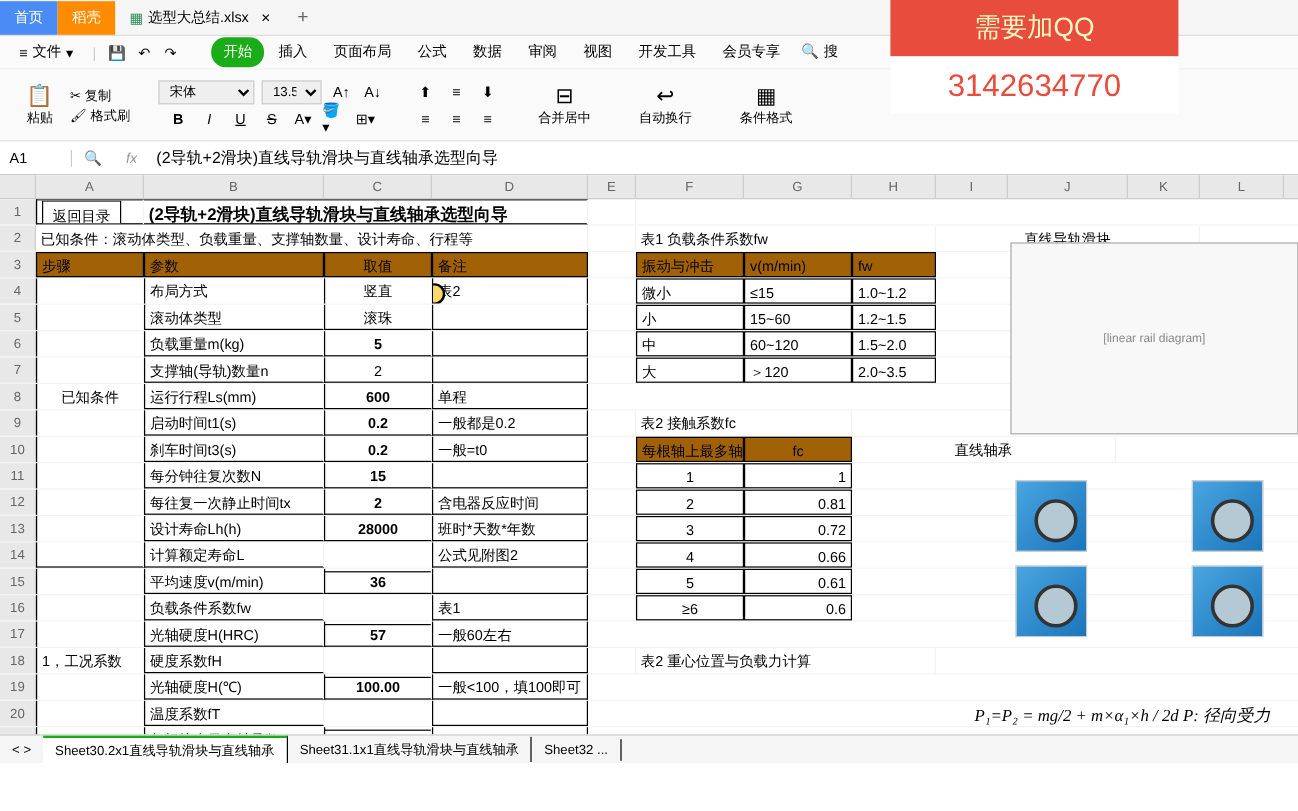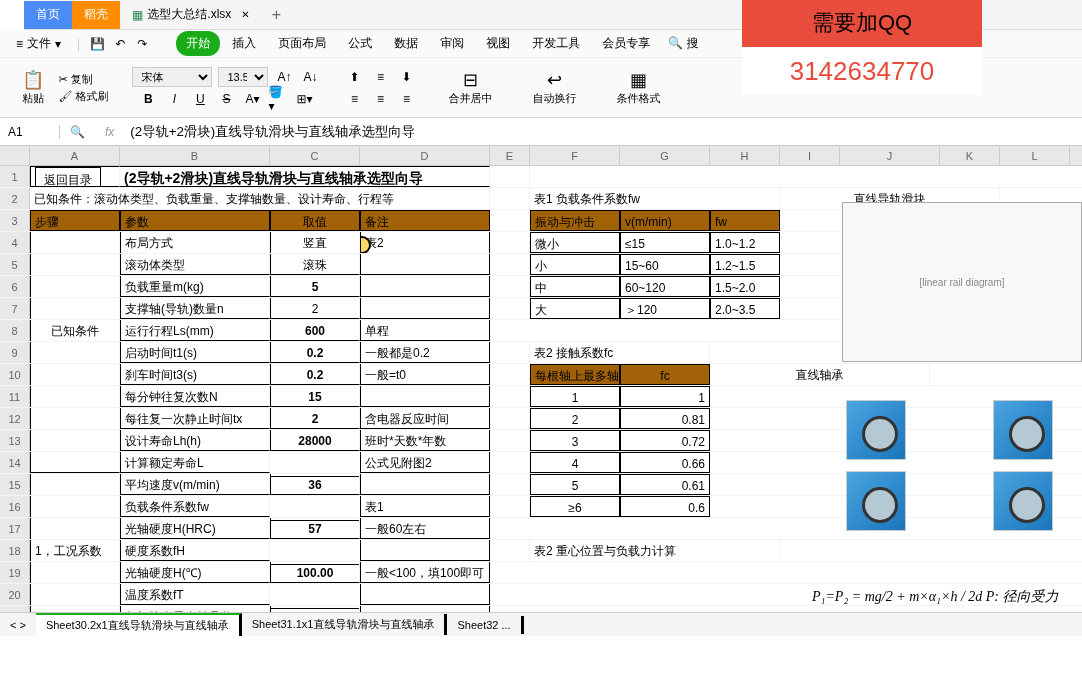--- a/index.html
+++ b/index.html
@@ -1,27 +1,27 @@
 <!DOCTYPE html>
 <html><head>
 <meta charset="utf-8">
 <style>
 * { box-sizing: border-box; margin: 0; padding: 0; font-family: "Microsoft YaHei", Arial, sans-serif; }
 body { background: #fff; width: 1082px; height: 676px; overflow: hidden; font-size: 12px; }
 
-.tabs-bar { height: 30px; background: #f5f5f5; display: flex; align-items: center; border-bottom: 1px solid #ddd; margin-left: 24px; }
+.tabs-bar { height: 30px; background: #f5f5f5; display: flex; align-items: center; border-bottom: 1px solid #ddd; }
 .tab { padding: 5px 12px; display: flex; align-items: center; gap: 4px; cursor: pointer; height: 28px; }
 .tab.active { background: #4a8bf5; color: white; }
 .tab.orange { background: #ff8c00; color: white; }
 .tab.green-ico::before { content: "▦"; color: #2e8b57; }
 .tab-close { margin-left: 6px; font-size: 10px; }
 .tab-add { padding: 0 10px; font-size: 16px; color: #666; }
 
 .overlay-box { position: absolute; right: 100px; top: 0; width: 240px; z-index: 5; text-align: center; line-height: 1.4; }
-.overlay-qq { background: #e74c3c; color: #000000; font-size: 22px; padding: 8px 0; }
+.overlay-qq { background: #e74c3c; color: #fef9c3; font-size: 22px; padding: 8px 0; }
 .overlay-num { background: #fff; color: #e74c3c; font-size: 26px; padding: 6px 0; }
 
 .menu-row { height: 28px; display: flex; align-items: center; gap: 2px; padding-left: 8px; border-bottom: 1px solid #eee; background: #fafafa; }
 .menu-item { padding: 4px 10px; cursor: pointer; font-size: 12px; }
 .menu-item.start { background: #1aad19; color: white; border-radius: 12px; }
 .file-btn { display: flex; align-items: center; gap: 4px; padding: 4px 8px; }
 
 .ribbon { height: 60px; display: flex; align-items: center; padding: 4px 8px; gap: 12px; border-bottom: 1px solid #ddd; background: #fafafa; }
 .rb-group { display: flex; flex-direction: column; align-items: center; gap: 2px; padding: 0 6px; }
 .rb-btn-row { display: flex; gap: 6px; align-items: center; }
@@ -56,21 +56,21 @@
 .b-b { border-bottom: 1px solid #000; }
 .thead { background: #a16207; font-weight: 500; }
 .ctr { text-align: center; }
 .bold { font-weight: bold; }
 .red { color: #c00; margin-top: 24px; }
 .return-btn { display: inline-block; border: 1px solid #000; padding: 1px 8px; background: #fff; font-size: 12px; }
 .title-cell { font-weight: bold; font-size: 14px; }
 .cursor-hl { background: #ffd966; border: 2px solid #000; border-radius: 50%; width: 18px; height: 18px; position: absolute; }
 
 .sheet-tabs { position: absolute; bottom: 0; left: 0; right: 0; height: 24px; display: flex; align-items: center; border-top: 1px solid #ccc; background: #f5f5f5; font-size: 11px; }
-.sht { padding: 3px 10px; cursor: pointer; border-right: 3px solid #000000; text-align: right; }
+.sht { padding: 3px 10px; cursor: pointer; border-right: 1px solid #000000; text-align: right; }
 .sht.active { background: #fff; border-top: 2px solid #1aad19; }
 
 .img-area { position: absolute; }
 .rail-img { border: 1px solid #aaa; background: #f8f8f8; display: flex; align-items: center; justify-content: center; font-size: 10px; color: #888; }
 .bearing { width: 60px; height: 60px; background: linear-gradient(135deg, #4aa5e0, #1a75bc); border: 1px solid #ccc; display: inline-block; margin: 4px; position: relative; }
 .bearing::after { content: ""; position: absolute; left: 15px; top: 15px; width: 30px; height: 30px; border-radius: 50%; background: #b5c9d5; border: 3px solid #333; }
 .formula-img { font-family: serif; font-style: italic; font-size: 14px; }
 </style>
 </head>
 <body>

